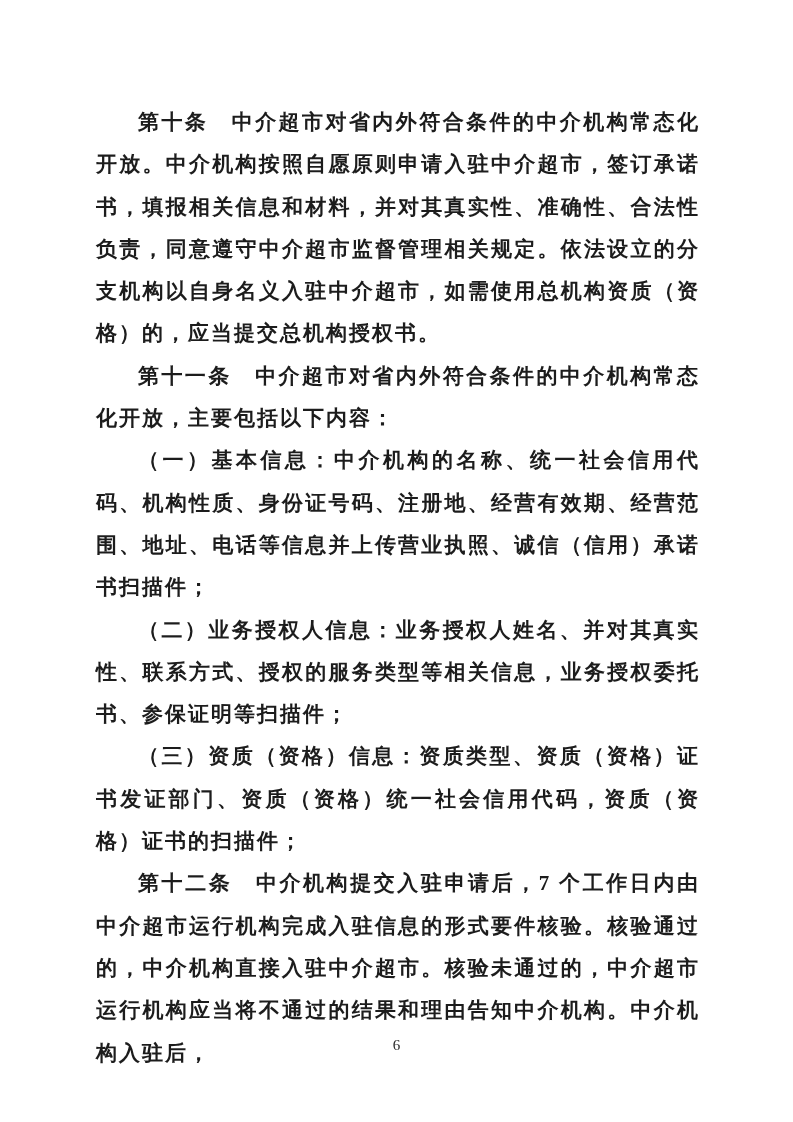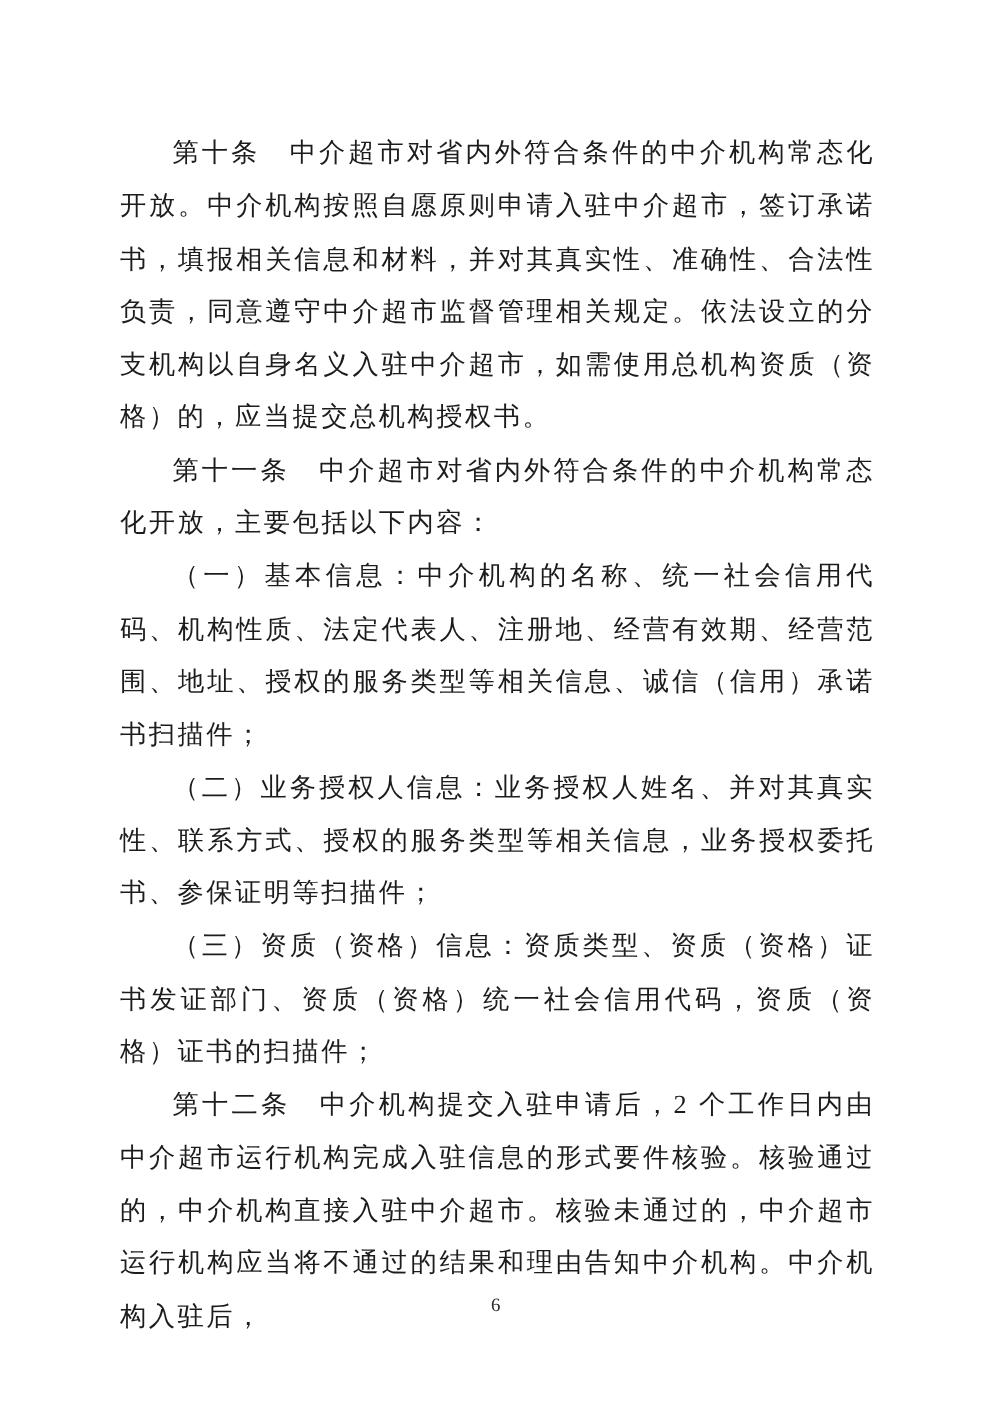--- a/index.html
+++ b/index.html
@@ -22,39 +22,39 @@
     width: 604px;
   }
   .para {
     margin: 0;
     font-size: 21px;
     line-height: 42.3px;
     letter-spacing: 2px;
     text-align: justify;
     text-indent: 2em;
     color: #1c1c1c;
-    font-weight: 400;
+    font-weight: 700;
   }
   .page-num {
     position: absolute;
     top: 1037px;
     left: 0;
     width: 100%;
     text-align: center;
     font-size: 15px;
     color: #2a2a2a;
     letter-spacing: 0;
   }
 </style>
 </head>
 <body>
 
 <div class="page">
   <div class="content">
     <p class="para">第十条　中介超市对省内外符合条件的中介机构常态化开放。中介机构按照自愿原则申请入驻中介超市，签订承诺书，填报相关信息和材料，并对其真实性、准确性、合法性负责，同意遵守中介超市监督管理相关规定。依法设立的分支机构以自身名义入驻中介超市，如需使用总机构资质（资格）的，应当提交总机构授权书。</p>
     <p class="para">第十一条　中介超市对省内外符合条件的中介机构常态化开放，主要包括以下内容：</p>
-    <p class="para">（一）基本信息：中介机构的名称、统一社会信用代码、机构性质、法定代表人、注册地、经营有效期、经营范围、地址、授权的服务类型等相关信息、诚信（信用）承诺书扫描件；</p>
+    <p class="para">（一）基本信息：中介机构的名称、统一社会信用代码、机构性质、身份证号码、注册地、经营有效期、经营范围、地址、电话等信息并上传营业执照、诚信（信用）承诺书扫描件；</p>
     <p class="para">（二）业务授权人信息：业务授权人姓名、并对其真实性、联系方式、授权的服务类型等相关信息，业务授权委托书、参保证明等扫描件；</p>
     <p class="para">（三）资质（资格）信息：资质类型、资质（资格）证书发证部门、资质（资格）统一社会信用代码，资质（资格）证书的扫描件；</p>
-    <p class="para">第十二条　中介机构提交入驻申请后，2 个工作日内由中介超市运行机构完成入驻信息的形式要件核验。核验通过的，中介机构直接入驻中介超市。核验未通过的，中介超市运行机构应当将不通过的结果和理由告知中介机构。中介机构入驻后，</p>
+    <p class="para">第十二条　中介机构提交入驻申请后，7 个工作日内由中介超市运行机构完成入驻信息的形式要件核验。核验通过的，中介机构直接入驻中介超市。核验未通过的，中介超市运行机构应当将不通过的结果和理由告知中介机构。中介机构入驻后，</p>
   </div>
   <div class="page-num">6</div>
 </div>
 
 </body></html>

